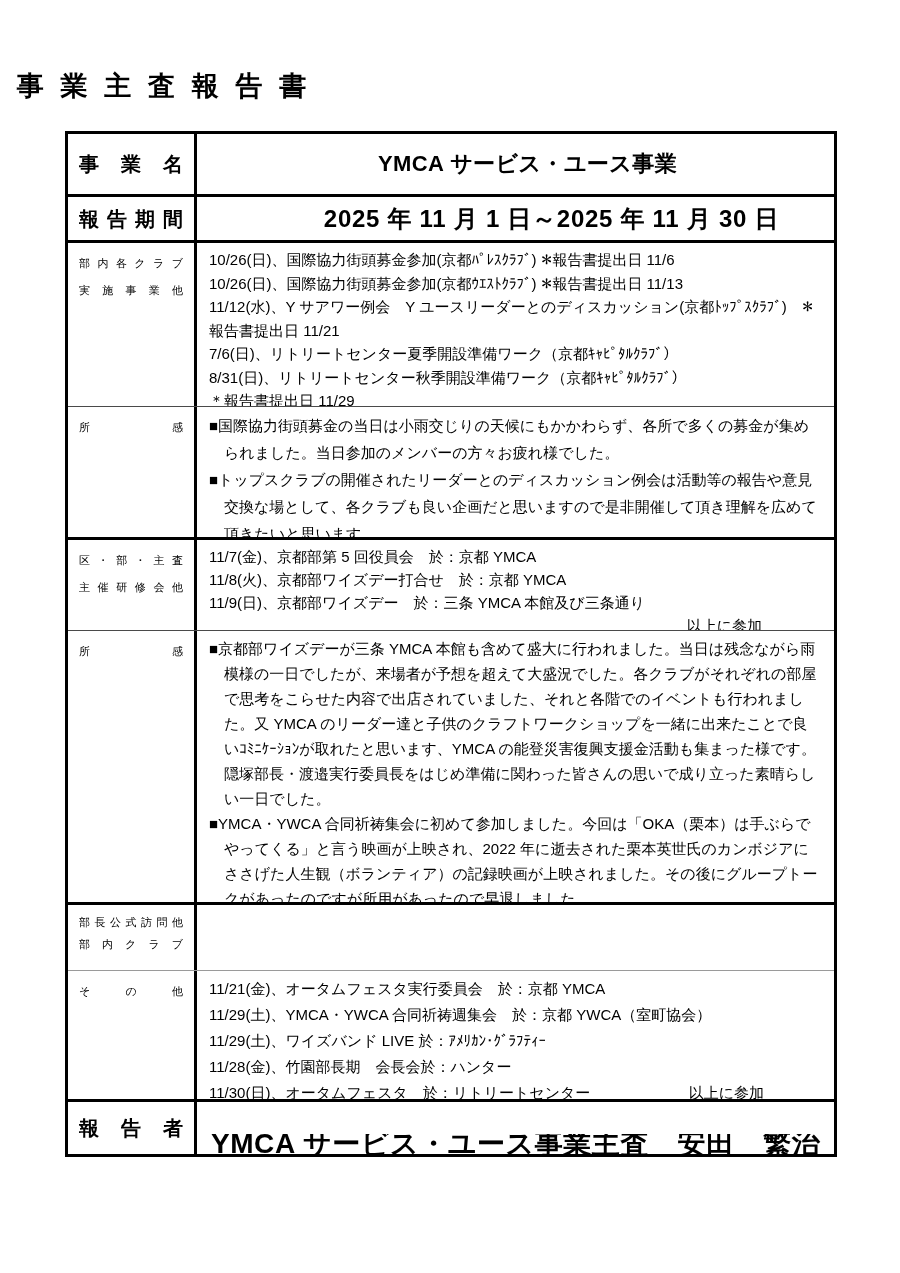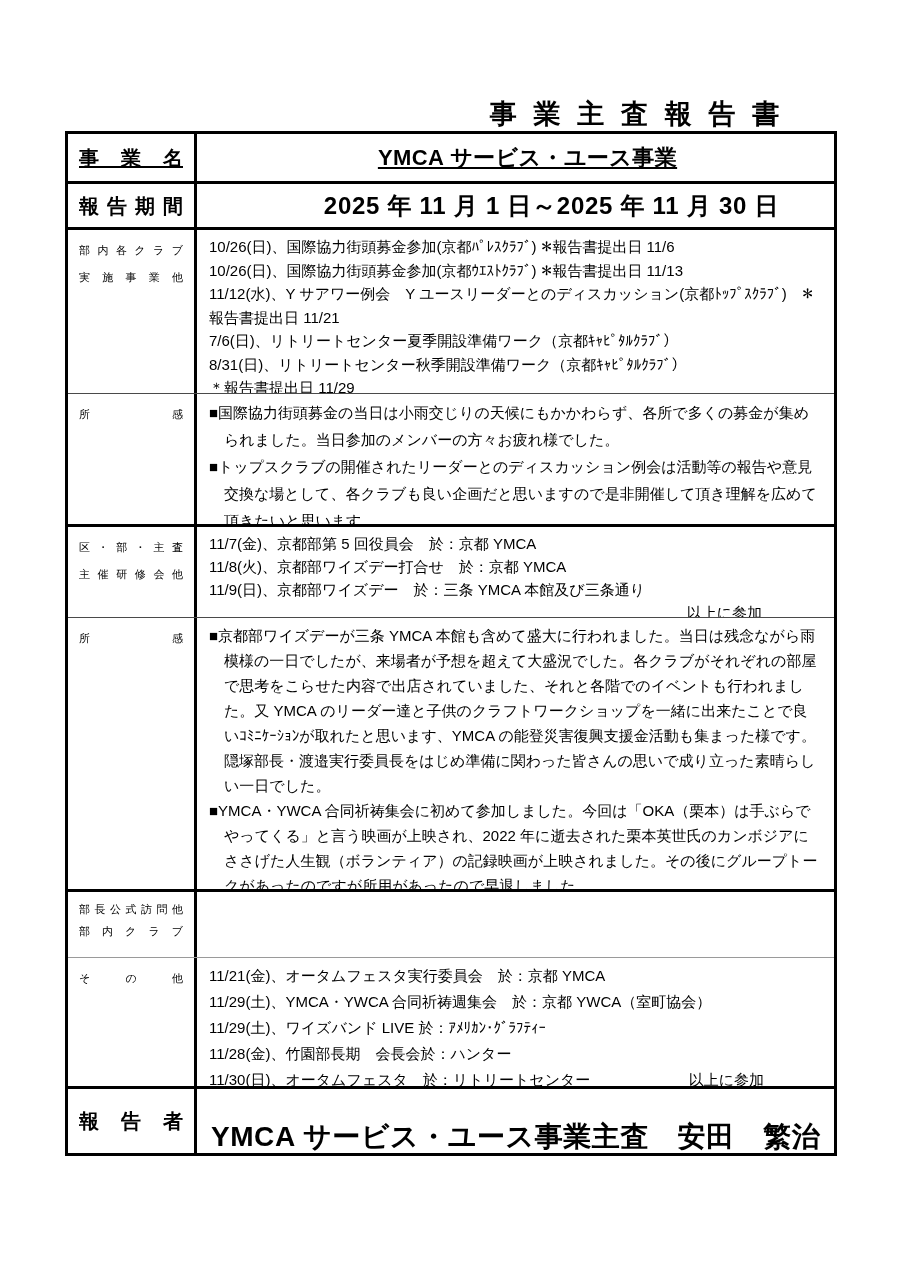--- a/index.html
+++ b/index.html
@@ -6,24 +6,23 @@
   body{
     width:900px;height:1273px;
     font-family:"Liberation Sans","DejaVu Sans",sans-serif;
     color:#000;
     -webkit-font-smoothing:antialiased;
   }
   .sheet{position:relative;width:900px;height:1273px;background:#fff;overflow:hidden;}
 
   .doc-title{
     position:absolute;top:68px;left:0;width:796px;
-    text-align:right;font-size:27px;font-weight:bold;
+    text-align:left;font-size:27px;font-weight:bold;
     letter-spacing:0.62em;text-indent:0.62em;
     white-space:nowrap;
-    margin-top:28px;
   }
   .report-date{
     position:absolute;top:104px;left:65px;width:770px;
     text-align:right;font-size:14.5px;letter-spacing:0.02em;
   }
 
   .report-table{
     position:absolute;top:131px;left:65px;width:772px;
     border:3px solid #000;box-sizing:border-box;
     background:#fff;
@@ -79,21 +78,21 @@
 </style>
 </head>
 <body>
 
 <div class="sheet">
 
   <div class="doc-title">事業主査報告書</div>
 
   <div class="report-table">
 
-    <div class="row b-thick" style="height:50px;text-decoration:underline;">
+    <div class="row b-thick" style="height:63px;">
       <div class="cell-label big vcenter">
         <div class="jline">事 業 名</div>
       </div>
       <div class="cell-content value-center fs22">YMCA サービス・ユース事業</div>
     </div>
 
     <div class="row b-thick" style="height:46px;gap:48px;">
       <div class="cell-label big vcenter">
         <div class="jline">報告期間</div>
       </div>
@@ -166,21 +165,21 @@
         <div>11/29(土)、YMCA・YWCA 合同祈祷週集会　於：京都 YWCA（室町協会）</div>
         <div>11/29(土)、ワイズバンド LIVE 於：ｱﾒﾘｶﾝ･ｸﾞﾗﾌﾃｨｰ</div>
         <div>11/28(金)、竹園部長期　会長会於：ハンター</div>
         <div class="split-line">
           <span>11/30(日)、オータムフェスタ　於：リトリートセンター</span>
           <span class="tail">以上に参加</span>
         </div>
       </div>
     </div>
 
-    <div class="row" style="height:64px;">
+    <div class="row" style="height:52px;">
       <div class="cell-label big vcenter">
         <div class="jline">報 告 者</div>
       </div>
       <div class="cell-content value-left">YMCA サービス・ユース事業主査　安田　繁治</div>
     </div>
 
   </div>
 </div>
 
 </body></html>

